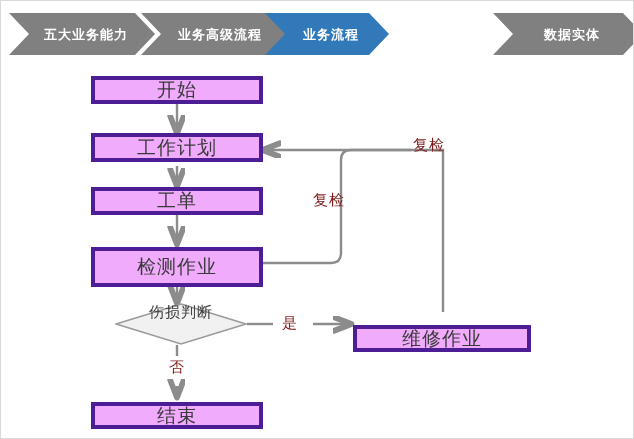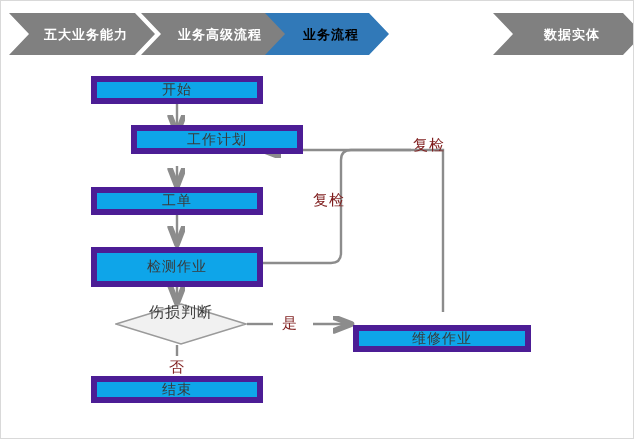--- a/index.html
+++ b/index.html
@@ -38,37 +38,37 @@
     font-size:13px;
     font-weight:bold;
     letter-spacing:1px;
     white-space:nowrap;
     padding-left:8px;
     line-height:1;
   }
   .chev.grey{background:#808080;}
   .chev.grey span{color:#ffffff;}
   .chev.active{background:#3179b8;}
-  .chev.active span{color:#000000;}
+  .chev.active span{color:#ffffff;}
 
   
   #flow{
     position:absolute;
     left:0;top:0;
     width:634px;height:439px;
   }
   .node{
     position:absolute;
     box-sizing:border-box;
-    background:#0ea5e9;
-    border:6px solid #4c1d95;
+    background:#f0abfc;
+    border:4px solid #4c1d95;
     display:flex;
     align-items:center;
     justify-content:center;
-    font-size:14px;
+    font-size:19px;
     color:#3a3a3a;
     letter-spacing:1px;
     white-space:nowrap;
   }
   .diamond{
     position:absolute;
     box-sizing:border-box;
     display:flex;
     align-items:flex-start;
     justify-content:center;
@@ -153,21 +153,21 @@
 
       <path d="M262,262 L330,262 Q340,262 340,252 L340,159 Q340,149 350,149 L410,149"></path>
 
       <path d="M442,311 L442,149 L262,149" marker-end="url(#ah)"></path>
     </svg>
 
     <div class="node" style="left:90px;top:75px;width:172px;height:28px;">
       <span>开始</span>
     </div>
 
-    <div class="node" style="left:90px;top:124px;width:172px;height:29px;margin-left:40px;">
+    <div class="node" style="left:90px;top:132px;width:172px;height:29px;">
       <span>工作计划</span>
     </div>
 
     <div class="node" style="left:90px;top:186px;width:172px;height:28px;">
       <span>工单</span>
     </div>
 
     <div class="node" style="left:90px;top:246px;width:172px;height:40px;">
       <span>检测作业</span>
     </div>
@@ -176,21 +176,21 @@
       <svg class="dshape" viewBox="0 0 132 42" preserveAspectRatio="none">
         <polygon points="66,1 131,21 66,41 1,21" fill="#f1f1f1" stroke="#9a9a9a" stroke-width="1.6"></polygon>
       </svg>
       <span class="dlabel">伤损判断</span>
     </div>
 
     <div class="node" style="left:352px;top:324px;width:178px;height:27px;">
       <span>维修作业</span>
     </div>
 
-    <div class="node" style="left:90px;top:375px;width:172px;height:27px;">
+    <div class="node" style="left:90px;top:401px;width:172px;height:27px;">
       <span>结束</span>
     </div>
 
     <div class="edgelabel" style="left:312px;top:190px;">复检</div>
 
     <div class="edgelabel" style="left:412px;top:135px;">复检</div>
 
     <div class="edgelabel" style="left:281px;top:313px;">是</div>
 
     <div class="edgelabel" style="left:168px;top:357px;">否</div>

